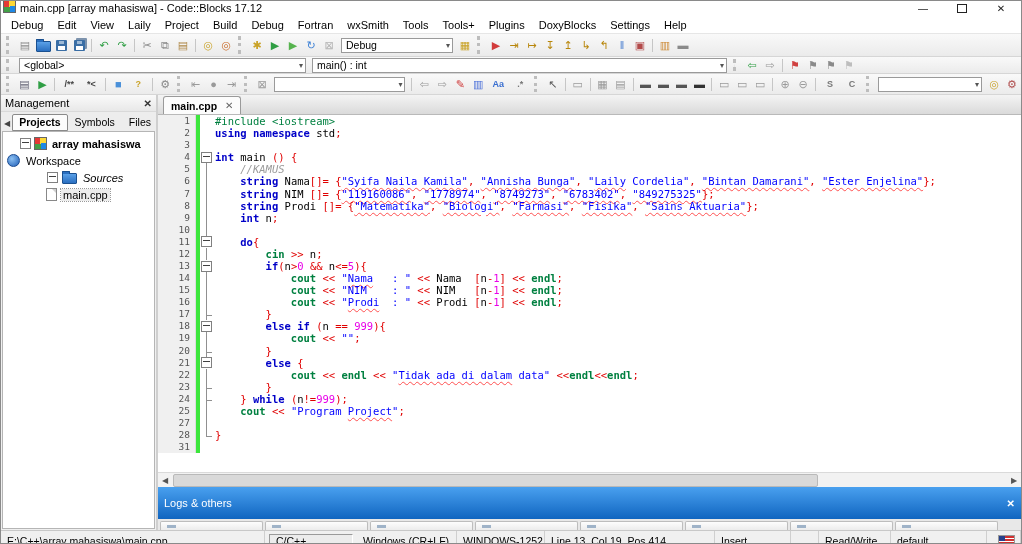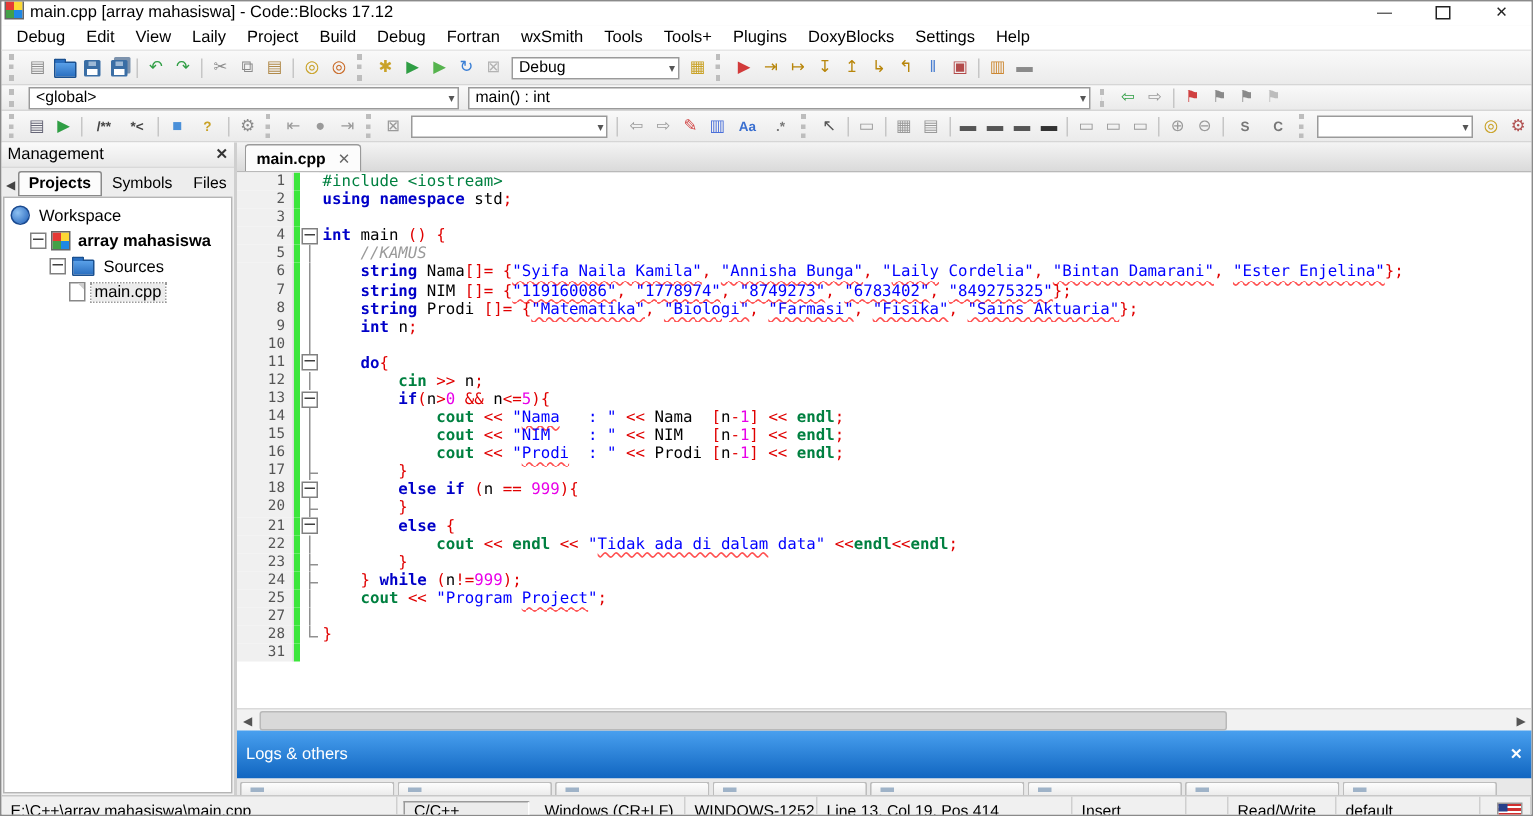--- a/index.html
+++ b/index.html
@@ -281,30 +281,30 @@
     <div class="mgmt-tabs">
       <span class="mtab-arrow">◀</span>
       <span id="mgmt-tab-slot" style="display:flex;align-items:flex-end;flex:1">
           <span class="mtab active">Projects</span>
           <span class="mtab">Symbols</span>
           <span class="mtab">Files</span>
         </span>
       <span class="mtab-arrow">▶</span>
     </div>
     <div class="mgmt-tree" id="tree">
-        <div class="trow" style="padding-left: 4px;">
-          <span class="i-globe"></span>
-          <span class="lbl">Workspace</span>
-        </div>
         <div class="trow" style="padding-left: 17px;">
           <span class="expbox"></span>
           <span class="i-cblogo"></span>
           <span class="lbl bold">array mahasiswa</span>
         </div>
-        <div class="trow" style="padding-left: 30px;">
+        <div class="trow" style="padding-left: 4px;">
+          <span class="i-globe"></span>
+          <span class="lbl">Workspace</span>
+        </div>
+        <div class="trow" style="padding-left: 44px; font-style: italic;">
           <span class="expbox"></span>
           <span class="i-folder"></span>
           <span class="lbl">Sources</span>
         </div>
         <div class="trow" style="padding-left: 43px;">
           <span class="i-file"></span>
           <span class="lbl sel">main.cpp</span>
         </div>
       </div>
   </div>
@@ -426,20 +426,26 @@
           <span class="fc f-tee"></span>
           <span class="ct"><span class="tok-id">        </span><span class="tok-op">}</span></span>
         </div>
         <div class="cl">
           <span class="ln">18</span>
           <span class="chg"></span>
           <span class="fc">
             <span class="fbox"></span>
           </span>
           <span class="ct"><span class="tok-id">        </span><span class="tok-kw">else</span><span class="tok-id"> </span><span class="tok-kw">if</span><span class="tok-id"> </span><span class="tok-op">(</span><span class="tok-id">n </span><span class="tok-op">==</span><span class="tok-id"> </span><span class="tok-num">999</span><span class="tok-op">)</span><span class="tok-op">{</span></span>
+        </div>
+        <div class="cl">
+          <span class="ln">19</span>
+          <span class="chg"></span>
+          <span class="fc f-line"></span>
+          <span class="ct"><span class="tok-id">            </span><span class="tok-fn">cout</span><span class="tok-id"> </span><span class="tok-op">&lt;&lt;</span><span class="tok-id"> </span><span class="tok-str">""</span><span class="tok-op">;</span></span>
         </div>
         <div class="cl">
           <span class="ln">20</span>
           <span class="chg"></span>
           <span class="fc f-tee"></span>
           <span class="ct"><span class="tok-id">        </span><span class="tok-op">}</span></span>
         </div>
         <div class="cl">
           <span class="ln">21</span>
           <span class="chg"></span>

